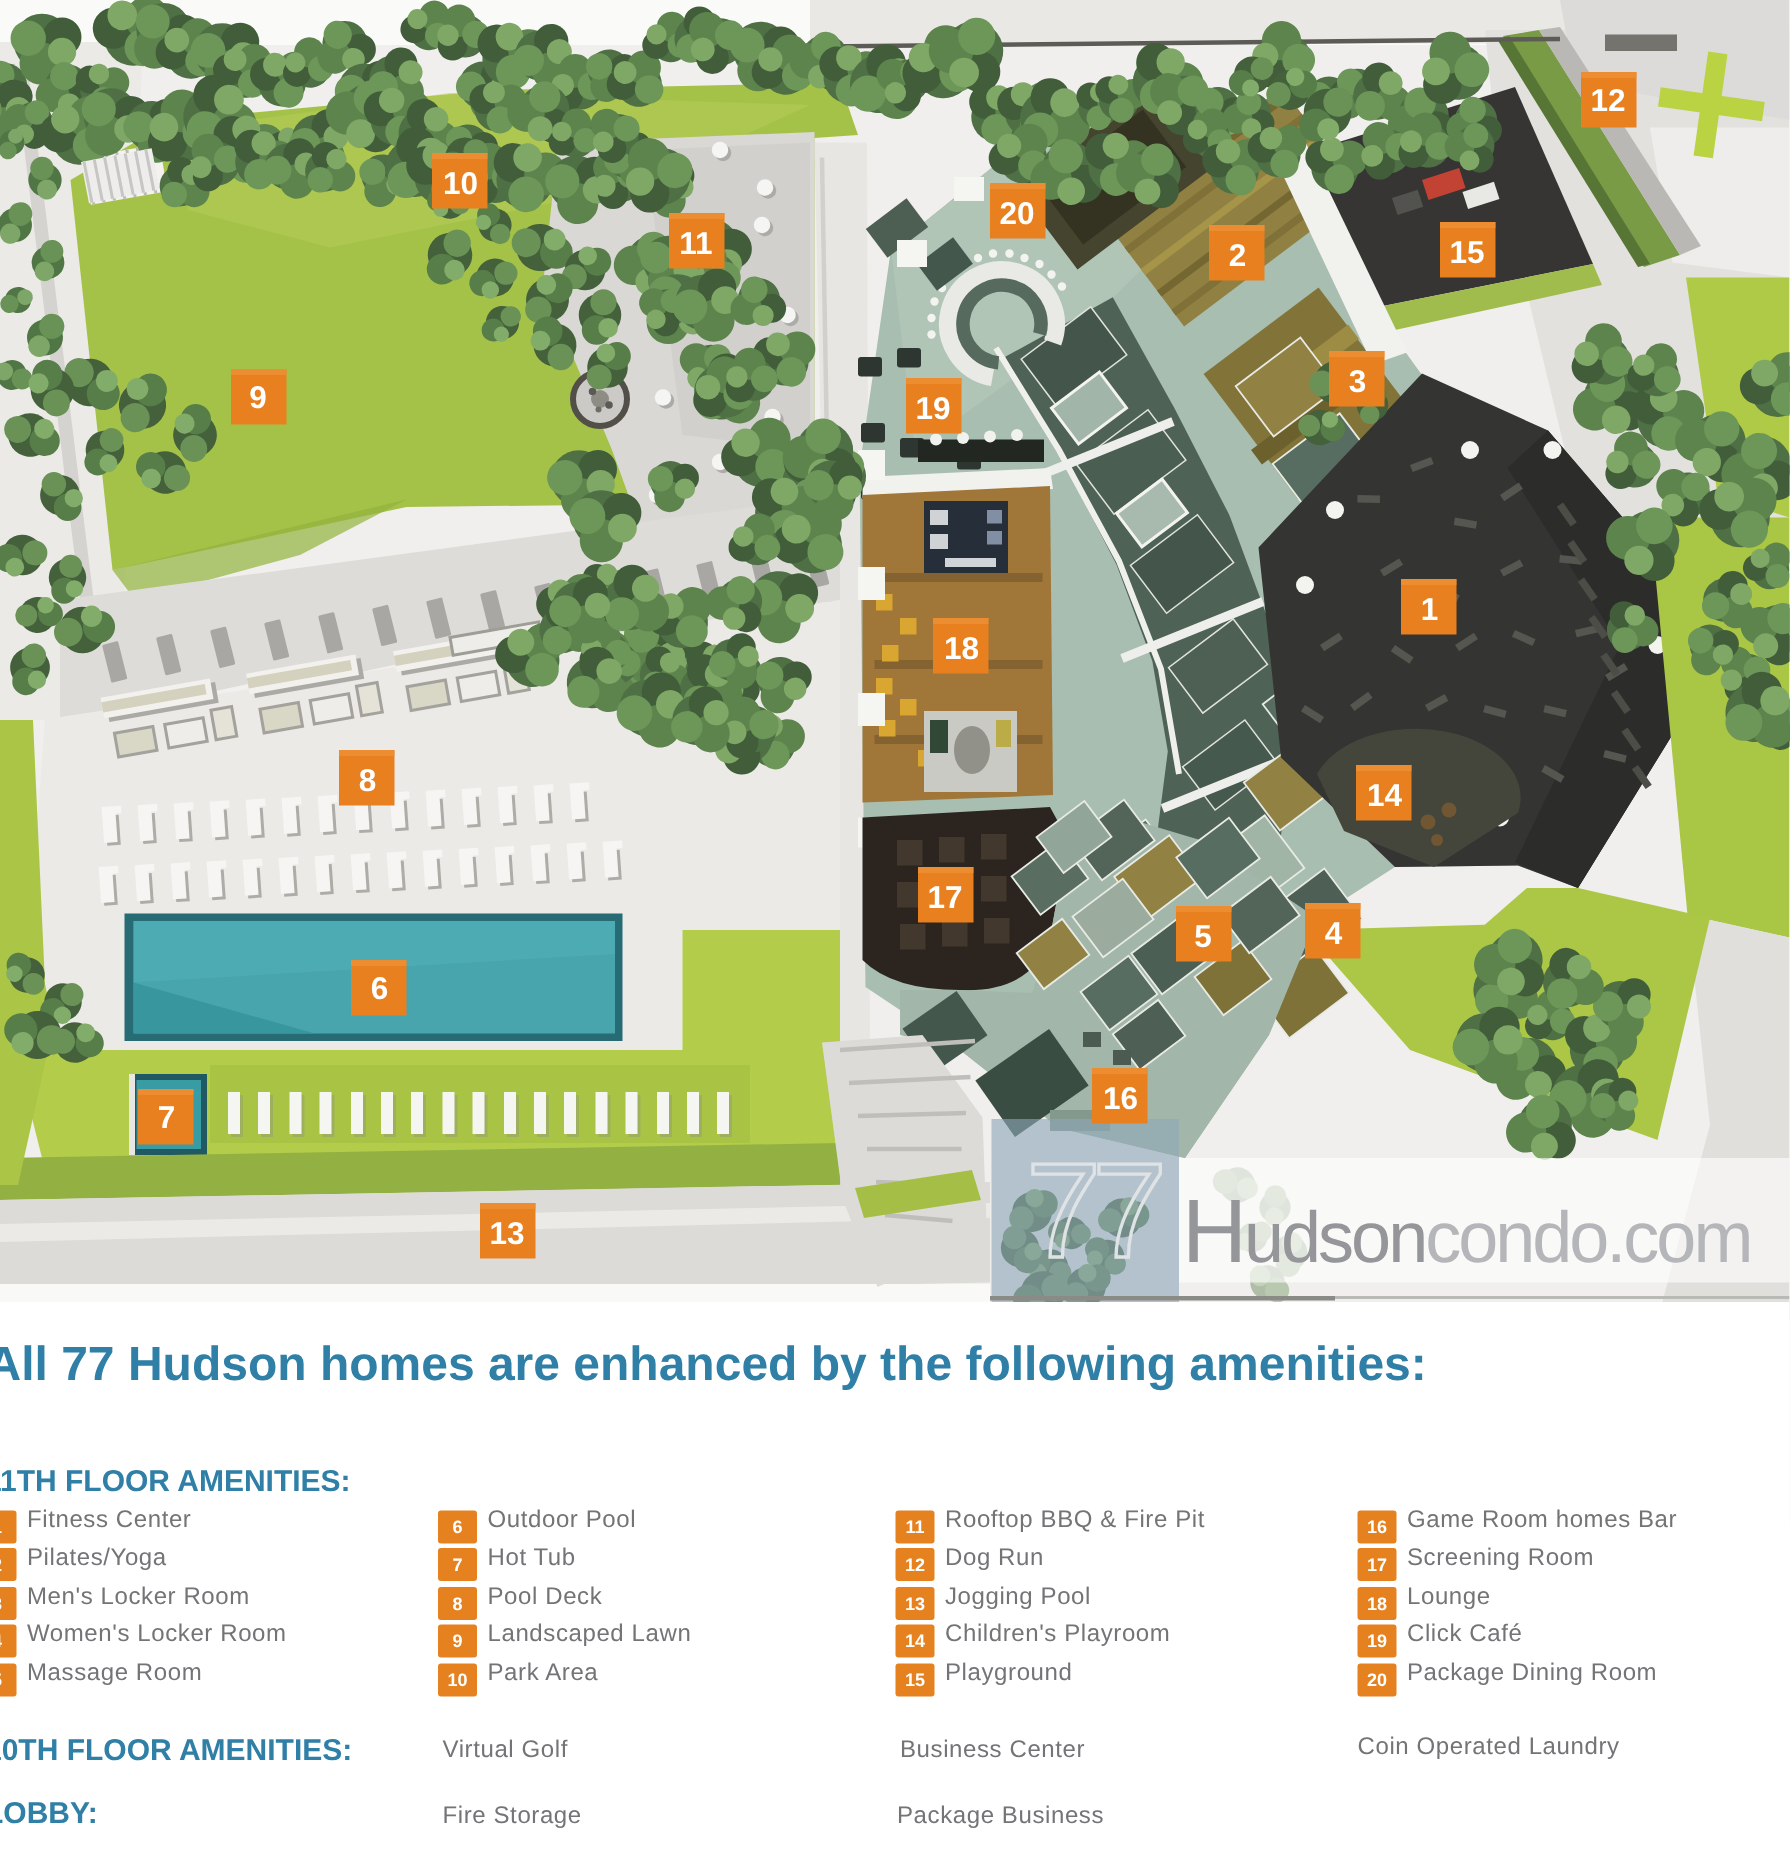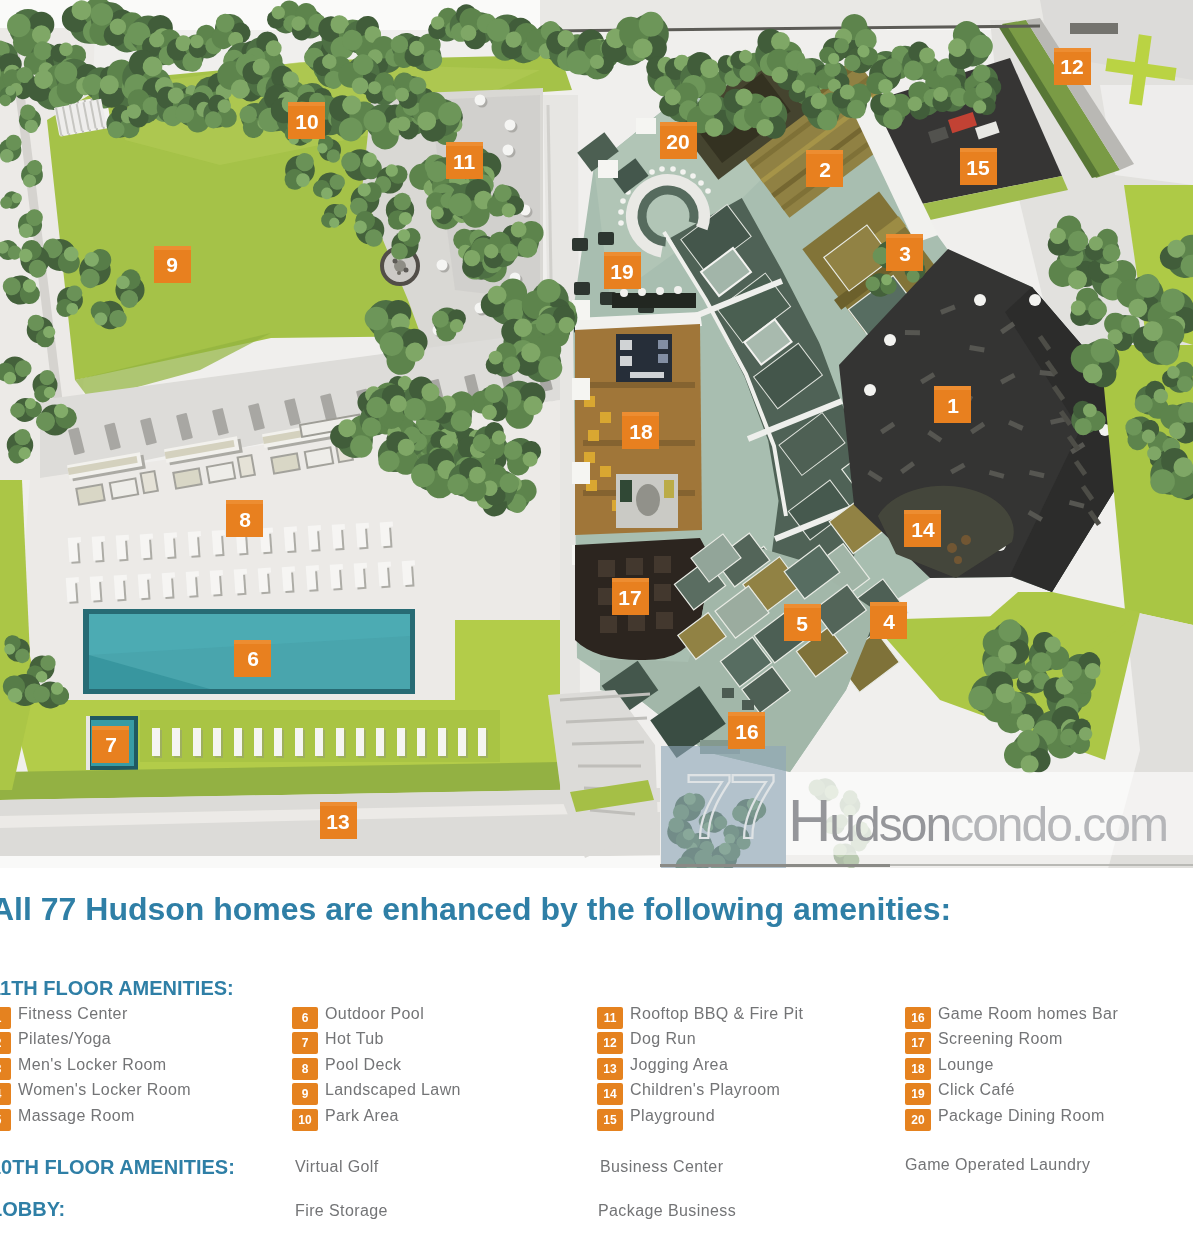--- a/index.html
+++ b/index.html
@@ -1056,21 +1056,21 @@
 <div class="ic" style="left:292px;top:1109px">10</div>
 <div class="it" style="left:325px;top:1107px">Park Area</div>
 
 <div class="ic" style="left:597px;top:1007px">11</div>
 <div class="it" style="left:630px;top:1005px">Rooftop BBQ &amp; Fire Pit</div>
 
 <div class="ic" style="left:597px;top:1032px">12</div>
 <div class="it" style="left:630px;top:1030px">Dog Run</div>
 
 <div class="ic" style="left:597px;top:1058px">13</div>
-<div class="it" style="left:630px;top:1056px">Jogging Area</div>
+<div class="it" style="left:630px;top:1056px">Jogging Pool</div>
 
 <div class="ic" style="left:597px;top:1083px">14</div>
 <div class="it" style="left:630px;top:1081px">Children's Playroom</div>
 
 <div class="ic" style="left:597px;top:1109px">15</div>
 <div class="it" style="left:630px;top:1107px">Playground</div>
 
 <div class="ic" style="left:905px;top:1007px">16</div>
 <div class="it" style="left:938px;top:1005px">Game Room homes Bar</div>
 
@@ -1082,18 +1082,18 @@
 
 <div class="ic" style="left:905px;top:1083px">19</div>
 <div class="it" style="left:938px;top:1081px">Click Café</div>
 
 <div class="ic" style="left:905px;top:1109px">20</div>
 <div class="it" style="left:938px;top:1107px">Package Dining Room</div>
 
 <div class="sect" style="top:1156px">10TH FLOOR AMENITIES:</div>
 <div class="it" style="left:295px;top:1158px">Virtual Golf</div>
 <div class="it" style="left:600px;top:1158px">Business Center</div>
-<div class="it" style="left:905px;top:1156px">Game Operated Laundry</div>
+<div class="it" style="left:905px;top:1156px">Coin Operated Laundry</div>
 
 <div class="sect" style="top:1198px">LOBBY:</div>
 <div class="it" style="left:295px;top:1202px">Fire Storage</div>
 <div class="it" style="left:598px;top:1202px">Package Business</div>
 </div>
 
 </body></html>

